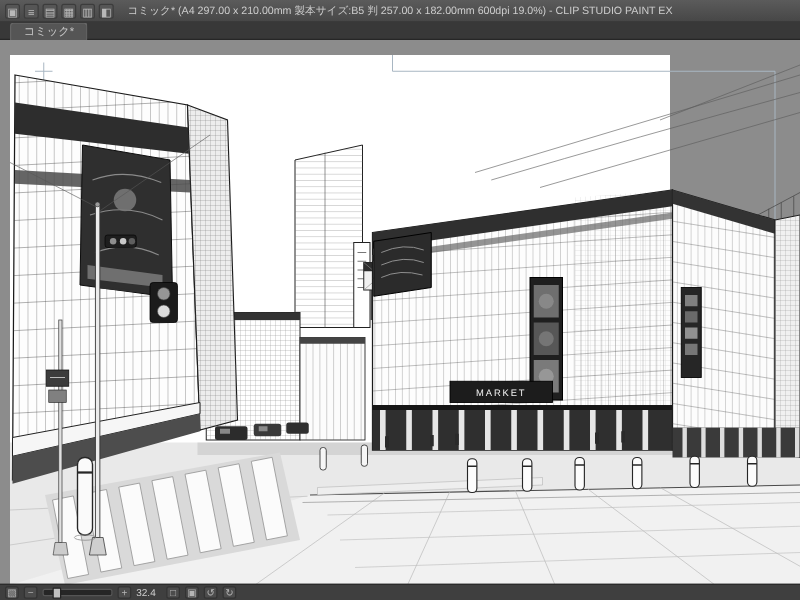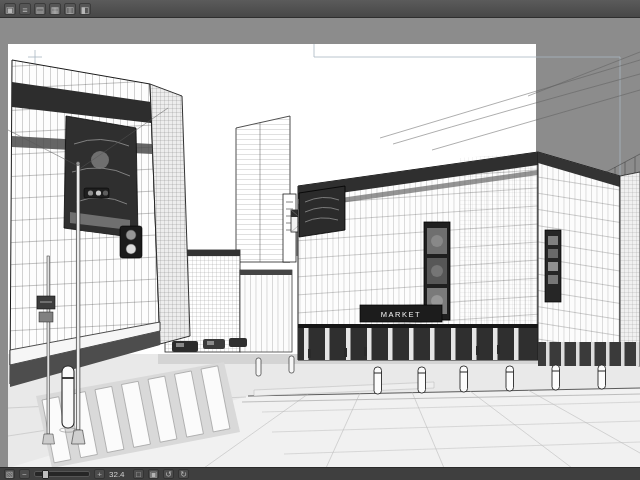--- a/index.html
+++ b/index.html
@@ -35,22 +35,28 @@
 
   <div class="titlebar">
     <div class="tb-icons">
       <span class="tb-icon">▣</span>
       <span class="tb-icon">≡</span>
       <span class="tb-icon">▤</span>
       <span class="tb-icon">▦</span>
       <span class="tb-icon">▥</span>
       <span class="tb-icon">◧</span>
     </div>
-  </div>
-
+    <div class="tb-title">コミック* (A4 297.00 x 210.00mm 製本サイズ:B5 判 257.00 x 182.00mm 600dpi 19.0%) - CLIP STUDIO PAINT EX</div>
+  </div>
+
+  <div class="tabbar">
+    <div class="tab">
+      <span>コミック*</span>
+    </div>
+  </div>
 
   <div class="canvas-area">
     <div class="page">
       <svg width="632" height="424" viewBox="0 0 632 424">
         <defs>
           <pattern id="pv7" patternUnits="userSpaceOnUse" width="7" height="10">
               <path d="M0 0V10" stroke="#4d4d4d" stroke-width="0.55"></path>
             </pattern>
           <pattern id="pv5" patternUnits="userSpaceOnUse" width="5.5" height="8">
               <path d="M0 0V8" stroke="#565656" stroke-width="0.5"></path>

